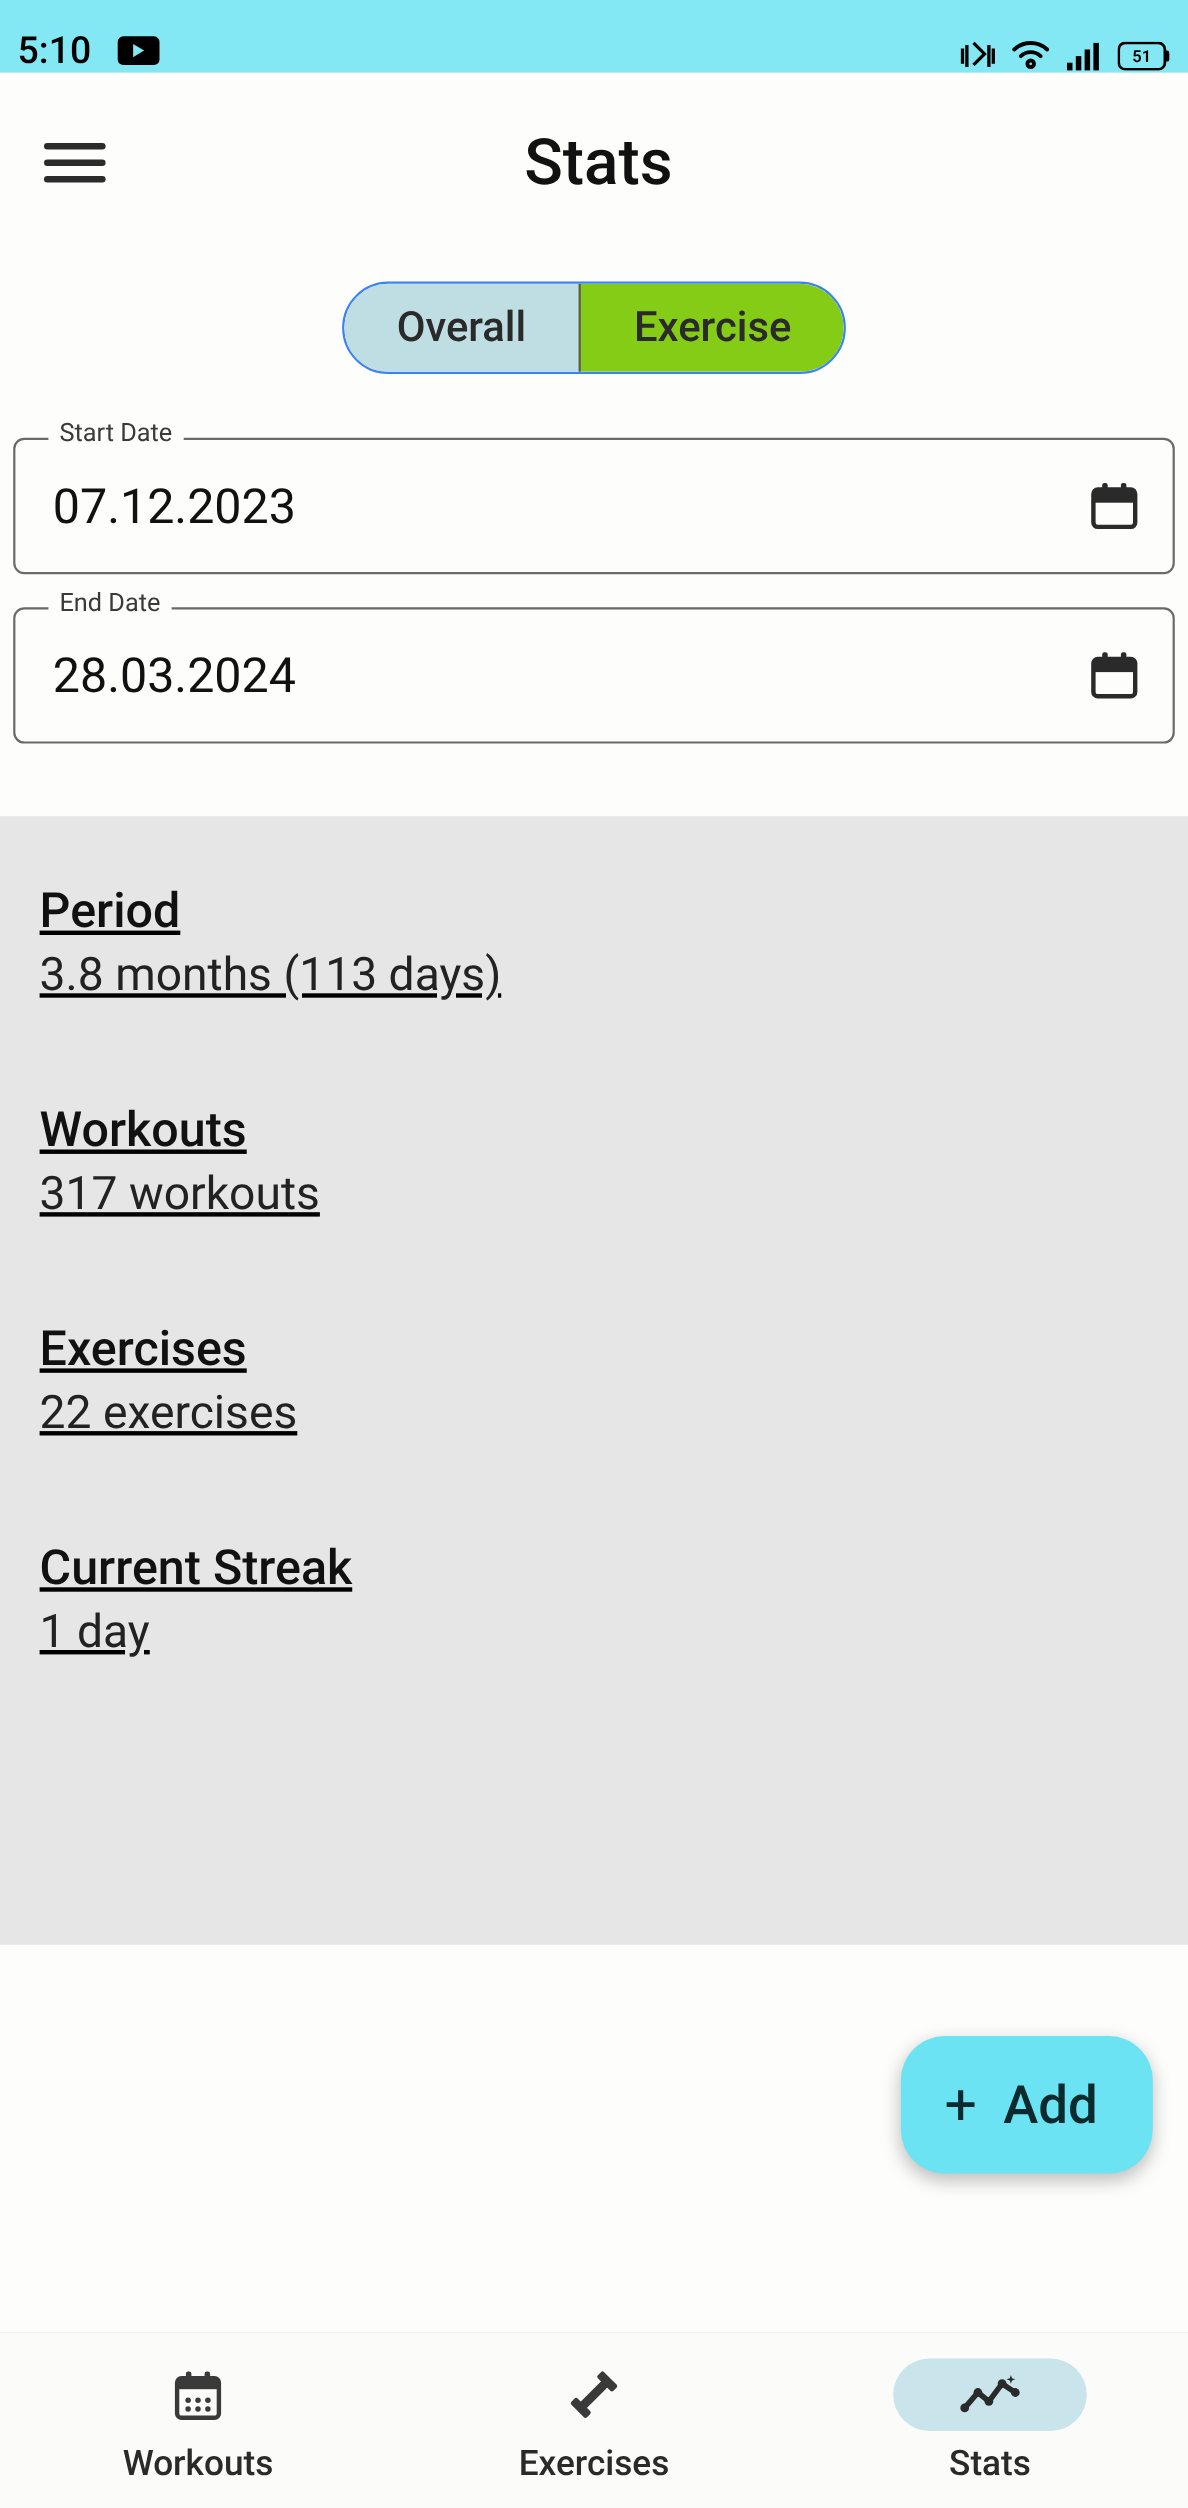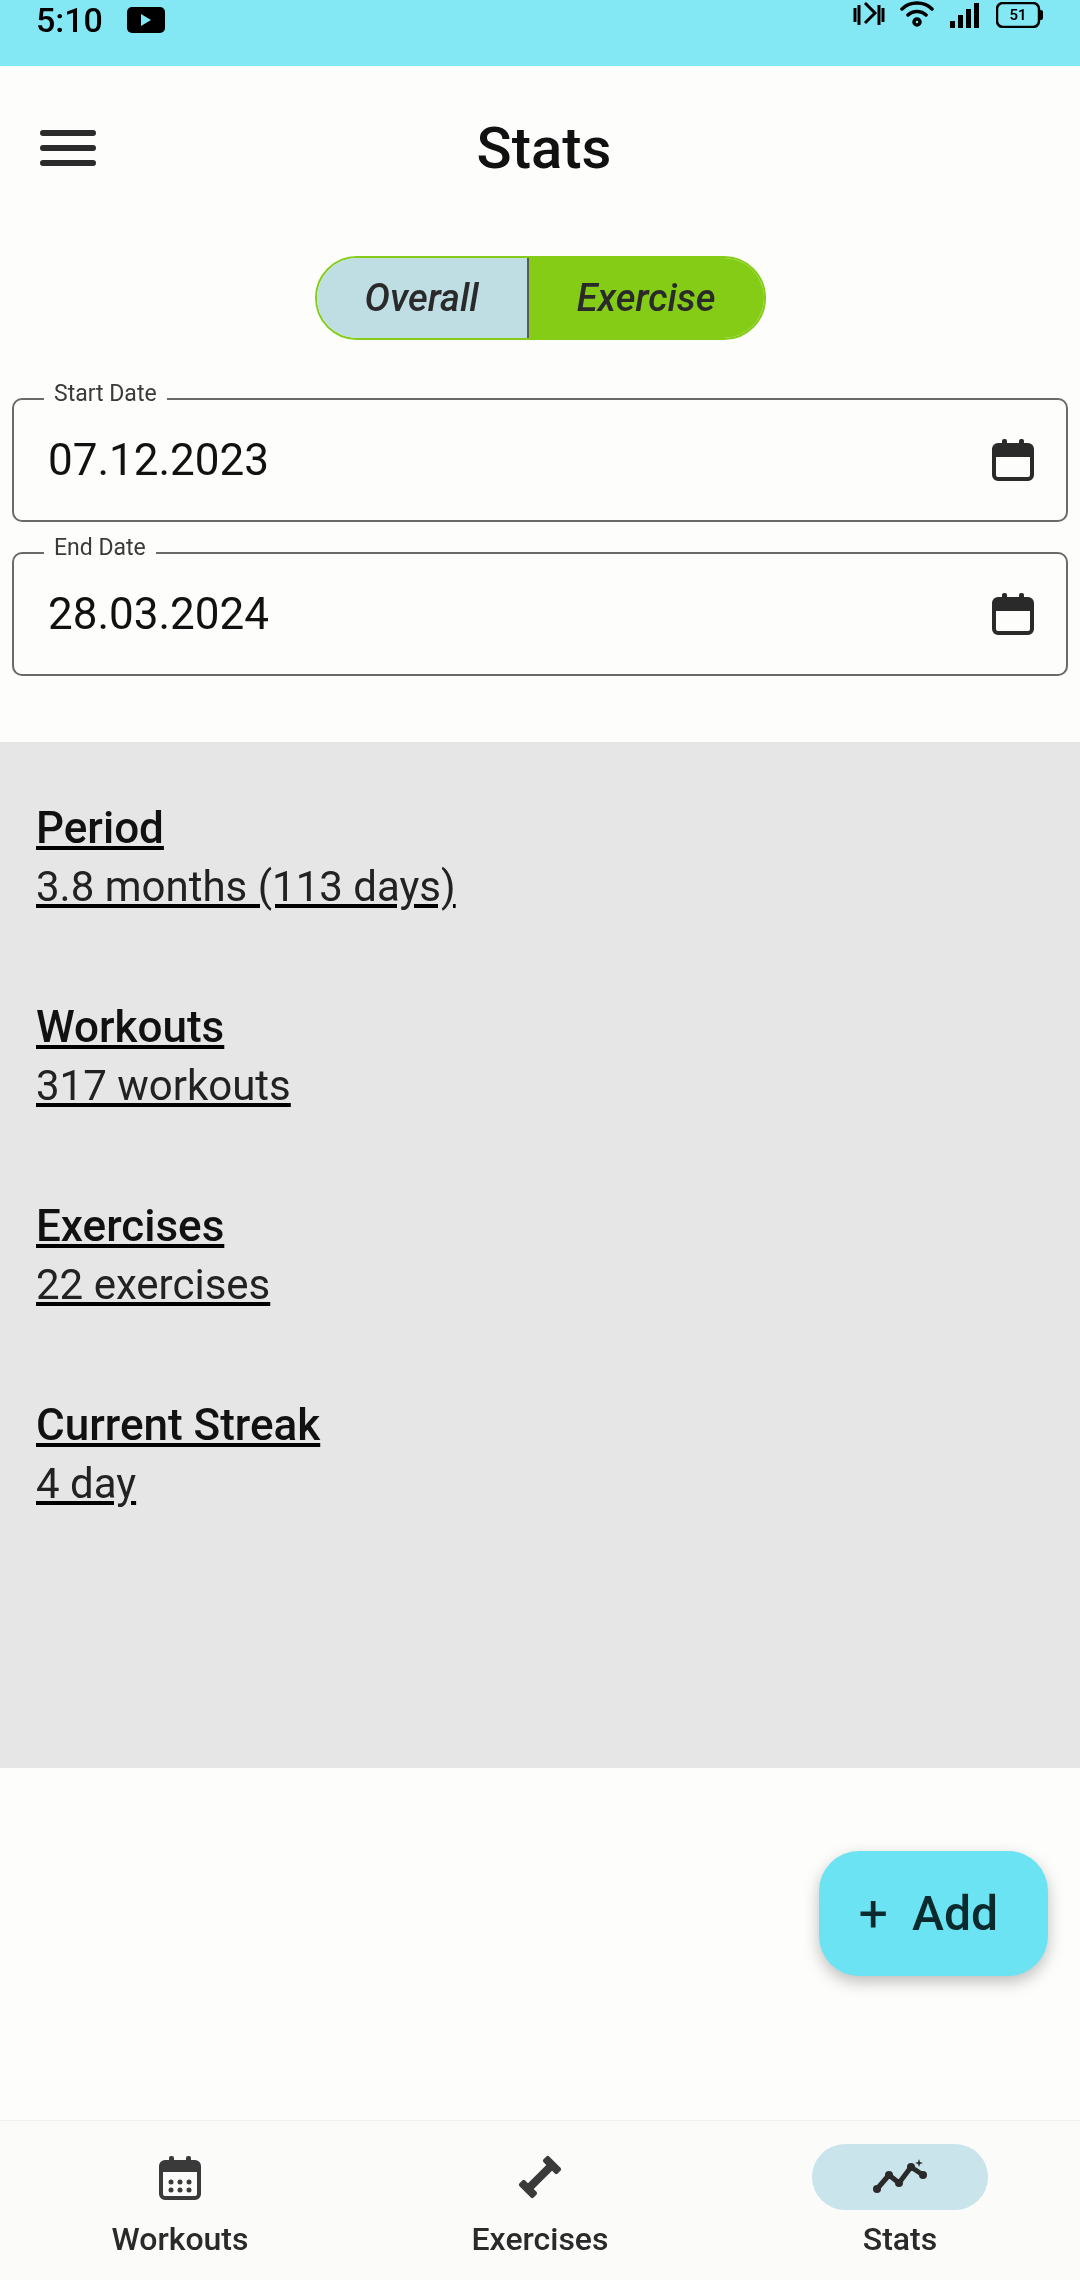--- a/index.html
+++ b/index.html
@@ -1,34 +1,34 @@
 <!DOCTYPE html>
 <html><head>
 <meta charset="utf-8">
 <style>
   * { box-sizing: border-box; margin: 0; padding: 0; }
   html, body { width: 1080px; height: 2280px; font-family: -apple-system, BlinkMacSystemFont, "Segoe UI", Roboto, sans-serif; background: #fdfdfc; overflow: hidden; }
 
   
-  .status-bar { height: 66px; background: #84e7f4; display: flex; align-items: flex-start; justify-content: space-between; padding: 0 36px; }
+  .status-bar { height: 66px; background: #84e7f4; display: flex; align-items: flex-end; justify-content: space-between; padding: 0 16px; }
   .status-left { display: flex; align-items: center; gap: 24px; }
   .status-time { font-size: 34px; font-weight: 500; color: #000; }
   .status-right { display: flex; align-items: center; gap: 14px; }
   .yt-icon { width: 38px; height: 26px; background: #000; border-radius: 5px; position: relative; }
   .yt-icon::after { content: ""; position: absolute; left: 14px; top: 7px; border-left: 10px solid #84e7f4; border-top: 6px solid transparent; border-bottom: 6px solid transparent; }
 
   
   .app-header { height: 164px; display: flex; align-items: center; position: relative; }
   .menu-btn { position: absolute; left: 40px; width: 56px; height: 56px; display: flex; flex-direction: column; justify-content: center; gap: 9px; cursor: pointer; }
   .menu-btn span { display: block; height: 6px; background: #2b2b2b; border-radius: 3px; }
   .page-title { flex: 1; text-align: center; font-size: 58px; font-weight: 500; color: #111; margin-left: 8px; }
 
   
   .seg-wrap { display: flex; justify-content: center; margin-top: 26px; }
-  .segmented { display: flex; border: 2px solid #84cc16; border-radius: 50px; overflow: hidden; font-style: italic; }
+  .segmented { display: flex; border: 2px solid #3b82f6; border-radius: 50px; overflow: hidden; }
   .seg-item { padding: 18px 48px; font-size: 38px; font-weight: 500; color: #2a2a2a; background: #84cc16; cursor: pointer; }
   .seg-item.active { background: #bfdee3; }
   .seg-item + .seg-item { border-left: 2px solid #5a5a5a; }
 
   
   .fields { padding: 28px 12px 0; }
   .field { position: relative; margin-top: 30px; border: 2px solid #6a6a6a; border-radius: 10px; padding: 34px 30px 34px 34px; display: flex; align-items: center; justify-content: space-between; cursor: pointer; }
   .field-legend { position: absolute; top: -20px; left: 30px; background: #fdfdfc; padding: 0 10px; font-size: 23px; color: #3a3a3a; }
   .field-value { font-size: 44px; color: #111; }
   .cal-icon { width: 46px; height: 46px; }
@@ -130,21 +130,21 @@
   <div class="stat-card">
     <div class="stat-title">Workouts</div>
     <div class="stat-value">317 workouts</div>
   </div>
   <div class="stat-card">
     <div class="stat-title">Exercises</div>
     <div class="stat-value">22 exercises</div>
   </div>
   <div class="stat-card">
     <div class="stat-title">Current Streak</div>
-    <div class="stat-value">4 day</div>
+    <div class="stat-value">1 day</div>
   </div>
 </div>
 
 <div class="fab">
   <span class="fab-plus">+</span>
   <span class="fab-label">Add</span>
 </div>
 
 <div class="bottom-nav">
   <div class="nav-item">

